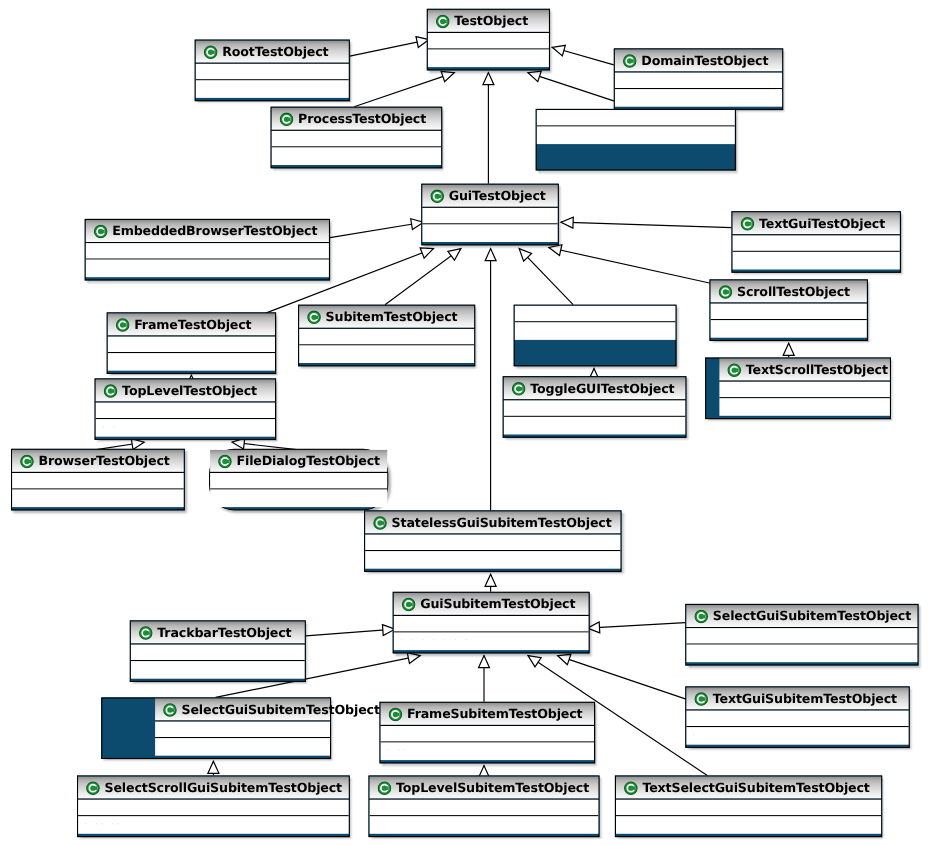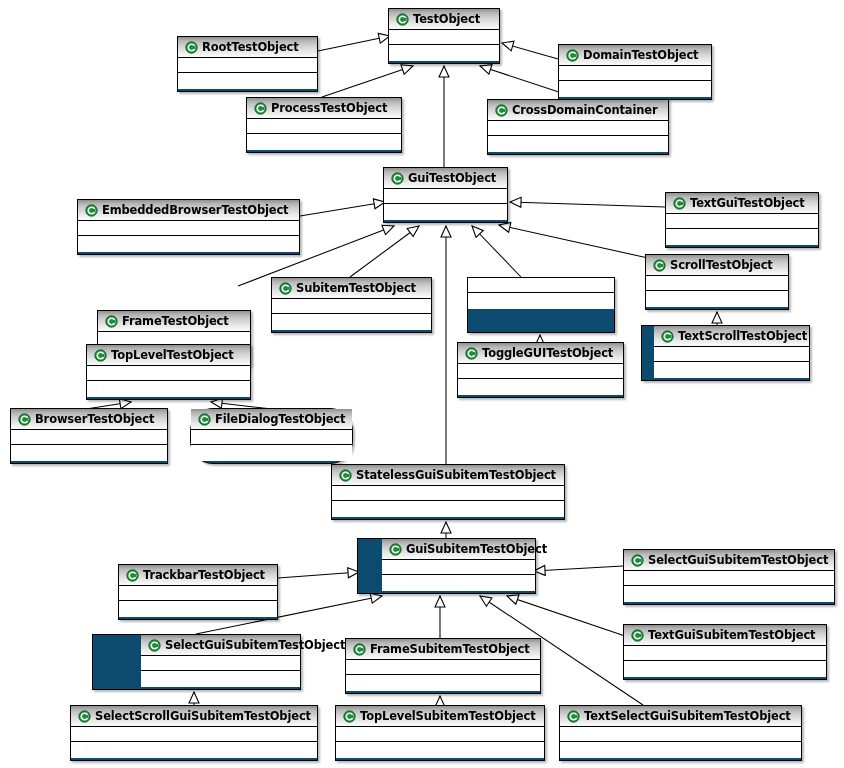--- a/index.html
+++ b/index.html
@@ -170,28 +170,20 @@
             <circle cx="7" cy="7" r="6.1" fill="#1e8c3a" stroke="#0c5c22" stroke-width="1"></circle>
             <circle cx="7" cy="7" r="3.5" fill="none" stroke="#f2fff2" stroke-width="1.7"></circle>
             <rect x="7" y="5.3" width="4" height="3.4" fill="#1e8c3a"></rect>
           </svg>
           <span class="uml-title">ProcessTestObject</span>
         </div>
         <div class="uml-attrs"></div>
         <div class="uml-ops"></div>
       </div>
       <div class="uml-class" style="left: 487px; top: 99px; width: 182px; height: 56px;">
-        <div class="uml-header">
-          <svg class="uml-icon" viewBox="0 0 14 14">
-            <circle cx="7" cy="7" r="6.1" fill="#1e8c3a" stroke="#0c5c22" stroke-width="1"></circle>
-            <circle cx="7" cy="7" r="3.5" fill="none" stroke="#f2fff2" stroke-width="1.7"></circle>
-            <rect x="7" y="5.3" width="4" height="3.4" fill="#1e8c3a"></rect>
-          </svg>
-          <span class="uml-title">CrossDomainContainer</span>
-        </div>
         <div class="uml-attrs"></div>
         <div class="uml-ops"></div>
       </div>
       <div class="uml-class" style="left: 383px; top: 167px; width: 125px; height: 56px;">
         <div class="uml-header">
           <svg class="uml-icon" viewBox="0 0 14 14">
             <circle cx="7" cy="7" r="6.1" fill="#1e8c3a" stroke="#0c5c22" stroke-width="1"></circle>
             <circle cx="7" cy="7" r="3.5" fill="none" stroke="#f2fff2" stroke-width="1.7"></circle>
             <rect x="7" y="5.3" width="4" height="3.4" fill="#1e8c3a"></rect>
           </svg>
@@ -229,21 +221,21 @@
           <svg class="uml-icon" viewBox="0 0 14 14">
             <circle cx="7" cy="7" r="6.1" fill="#1e8c3a" stroke="#0c5c22" stroke-width="1"></circle>
             <circle cx="7" cy="7" r="3.5" fill="none" stroke="#f2fff2" stroke-width="1.7"></circle>
             <rect x="7" y="5.3" width="4" height="3.4" fill="#1e8c3a"></rect>
           </svg>
           <span class="uml-title">ScrollTestObject</span>
         </div>
         <div class="uml-attrs"></div>
         <div class="uml-ops"></div>
       </div>
-      <div class="uml-class" style="left: 97px; top: 284px; width: 154px; height: 56px; margin-top: 26px;">
+      <div class="uml-class" style="left: 97px; top: 284px; width: 154px; height: 56px;">
         <div class="uml-header">
           <svg class="uml-icon" viewBox="0 0 14 14">
             <circle cx="7" cy="7" r="6.1" fill="#1e8c3a" stroke="#0c5c22" stroke-width="1"></circle>
             <circle cx="7" cy="7" r="3.5" fill="none" stroke="#f2fff2" stroke-width="1.7"></circle>
             <rect x="7" y="5.3" width="4" height="3.4" fill="#1e8c3a"></rect>
           </svg>
           <span class="uml-title">FrameTestObject</span>
         </div>
         <div class="uml-attrs"></div>
         <div class="uml-ops"></div>
@@ -331,21 +323,21 @@
           <svg class="uml-icon" viewBox="0 0 14 14">
             <circle cx="7" cy="7" r="6.1" fill="#1e8c3a" stroke="#0c5c22" stroke-width="1"></circle>
             <circle cx="7" cy="7" r="3.5" fill="none" stroke="#f2fff2" stroke-width="1.7"></circle>
             <rect x="7" y="5.3" width="4" height="3.4" fill="#1e8c3a"></rect>
           </svg>
           <span class="uml-title">StatelessGuiSubitemTestObject</span>
         </div>
         <div class="uml-attrs"></div>
         <div class="uml-ops"></div>
       </div>
-      <div class="uml-class" style="left: 357px; top: 538px; width: 179px; height: 56px; padding-left: 24px;">
+      <div class="uml-class" style="left: 357px; top: 538px; width: 179px; height: 56px;">
         <div class="uml-header">
           <svg class="uml-icon" viewBox="0 0 14 14">
             <circle cx="7" cy="7" r="6.1" fill="#1e8c3a" stroke="#0c5c22" stroke-width="1"></circle>
             <circle cx="7" cy="7" r="3.5" fill="none" stroke="#f2fff2" stroke-width="1.7"></circle>
             <rect x="7" y="5.3" width="4" height="3.4" fill="#1e8c3a"></rect>
           </svg>
           <span class="uml-title">GuiSubitemTestObject</span>
         </div>
         <div class="uml-attrs"></div>
         <div class="uml-ops">

